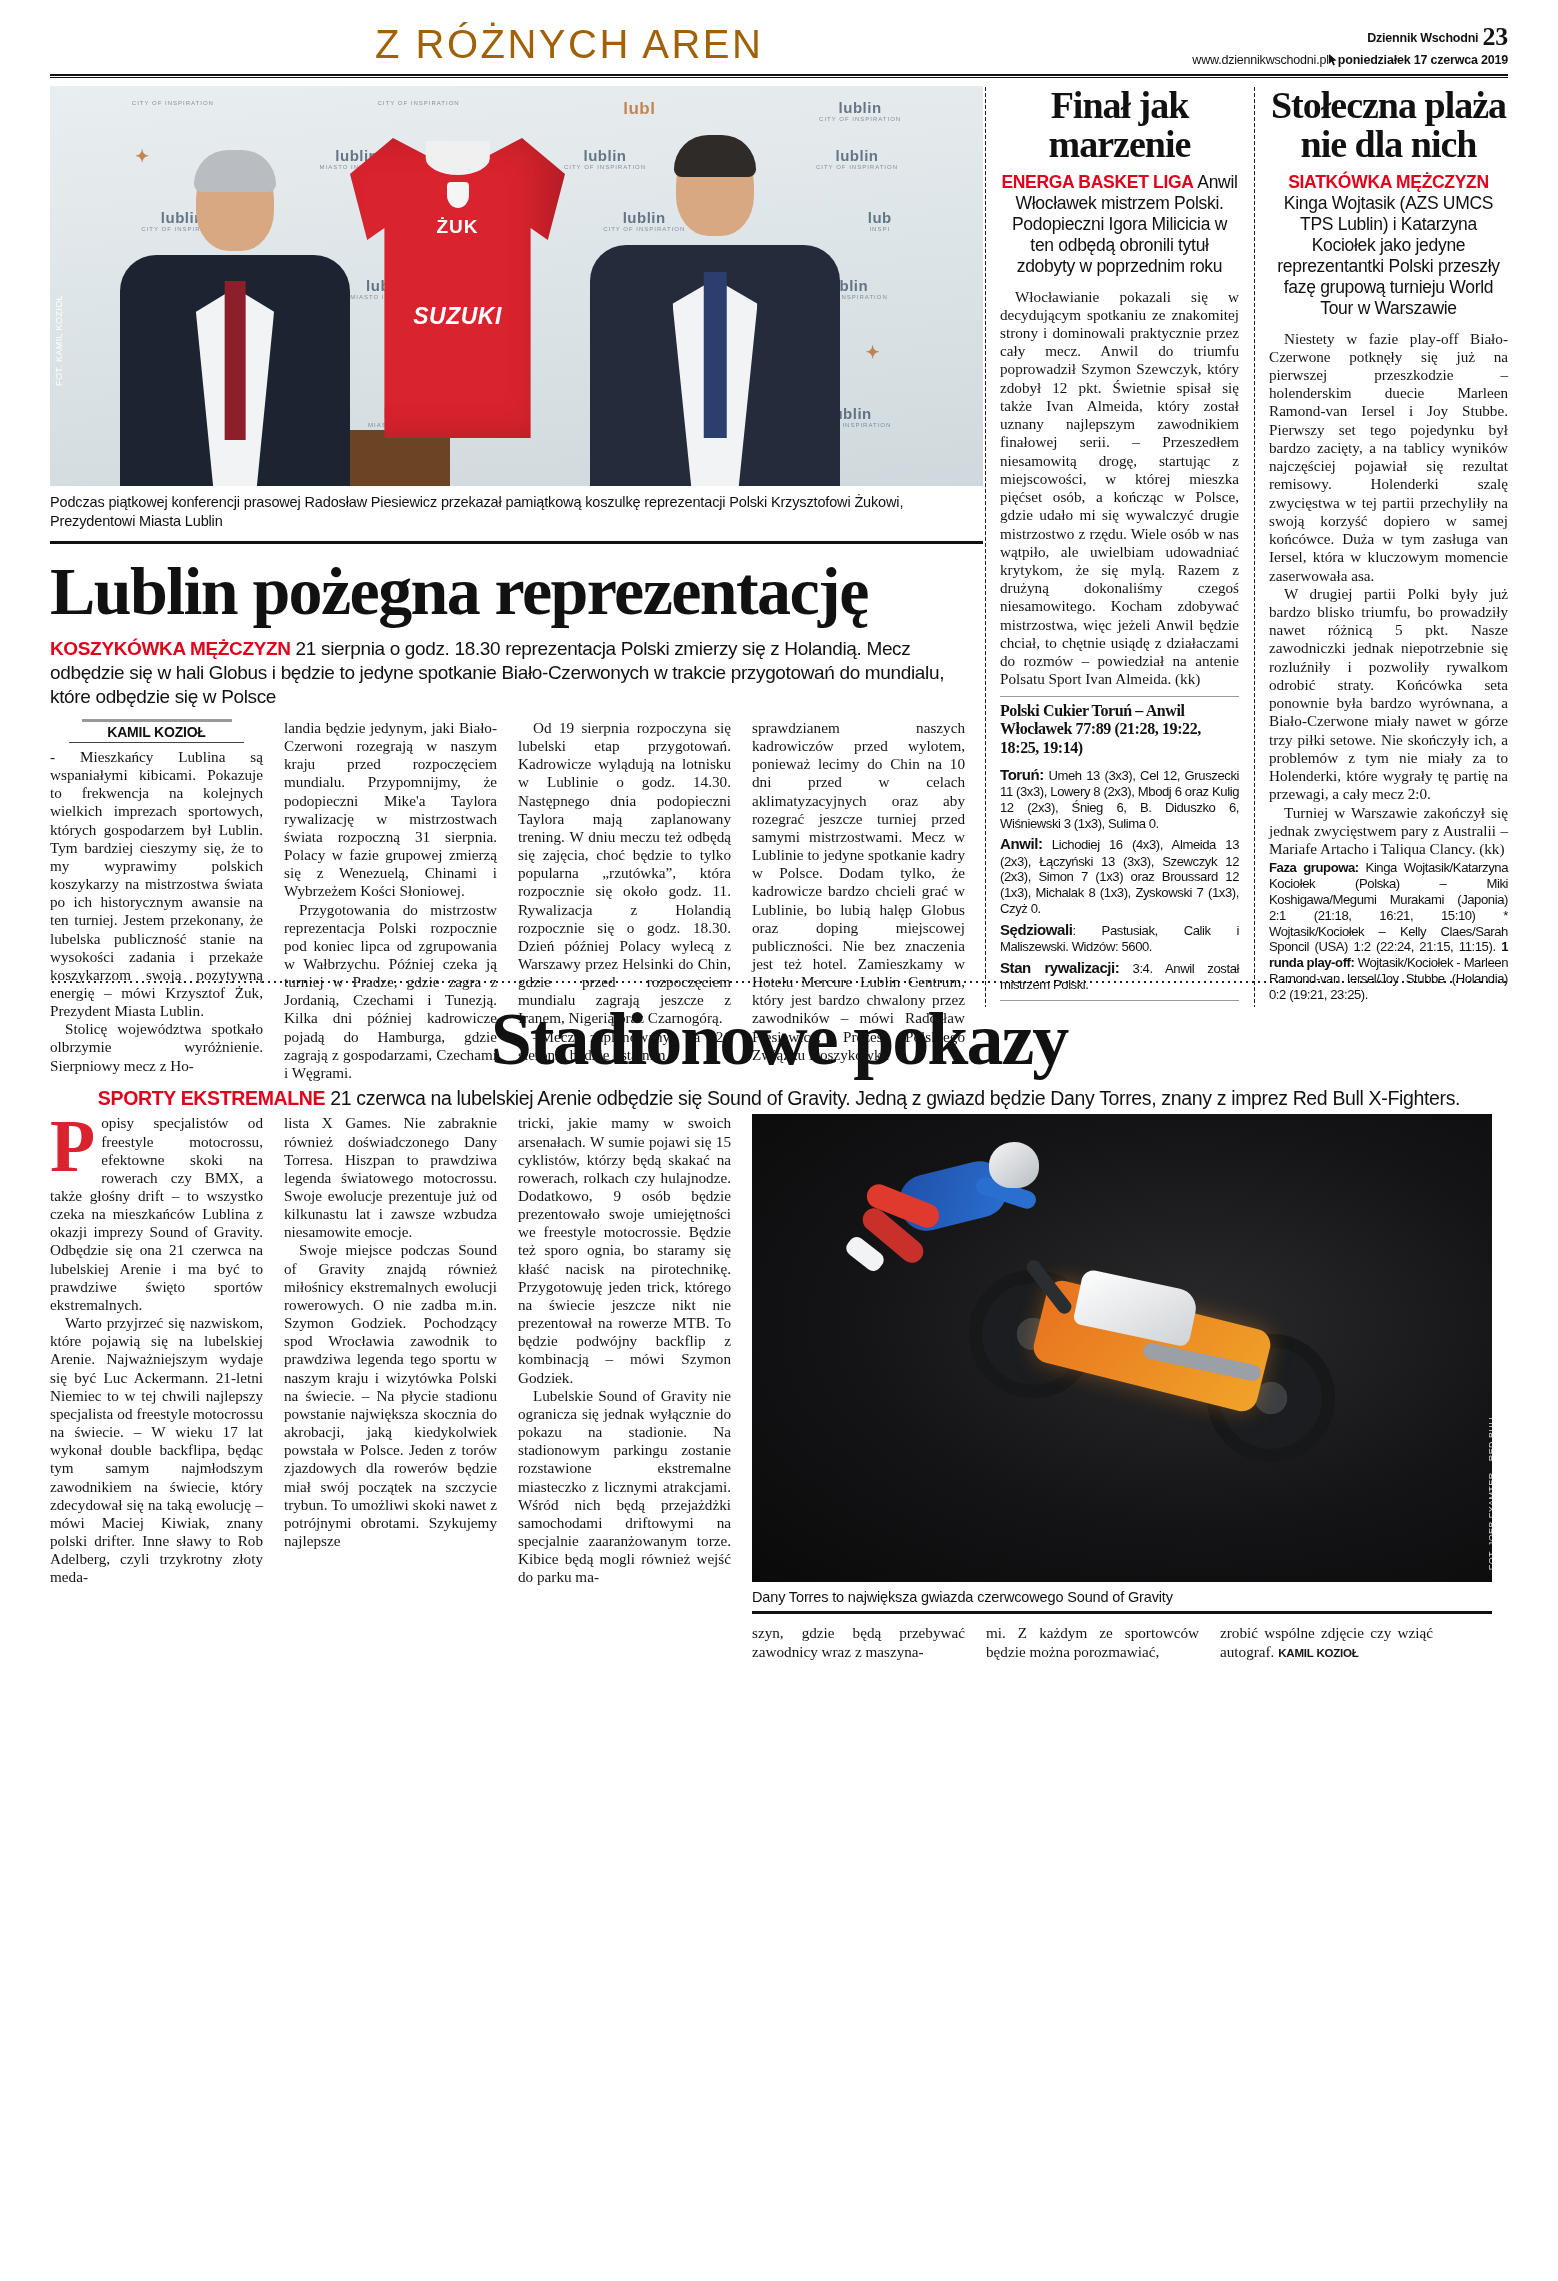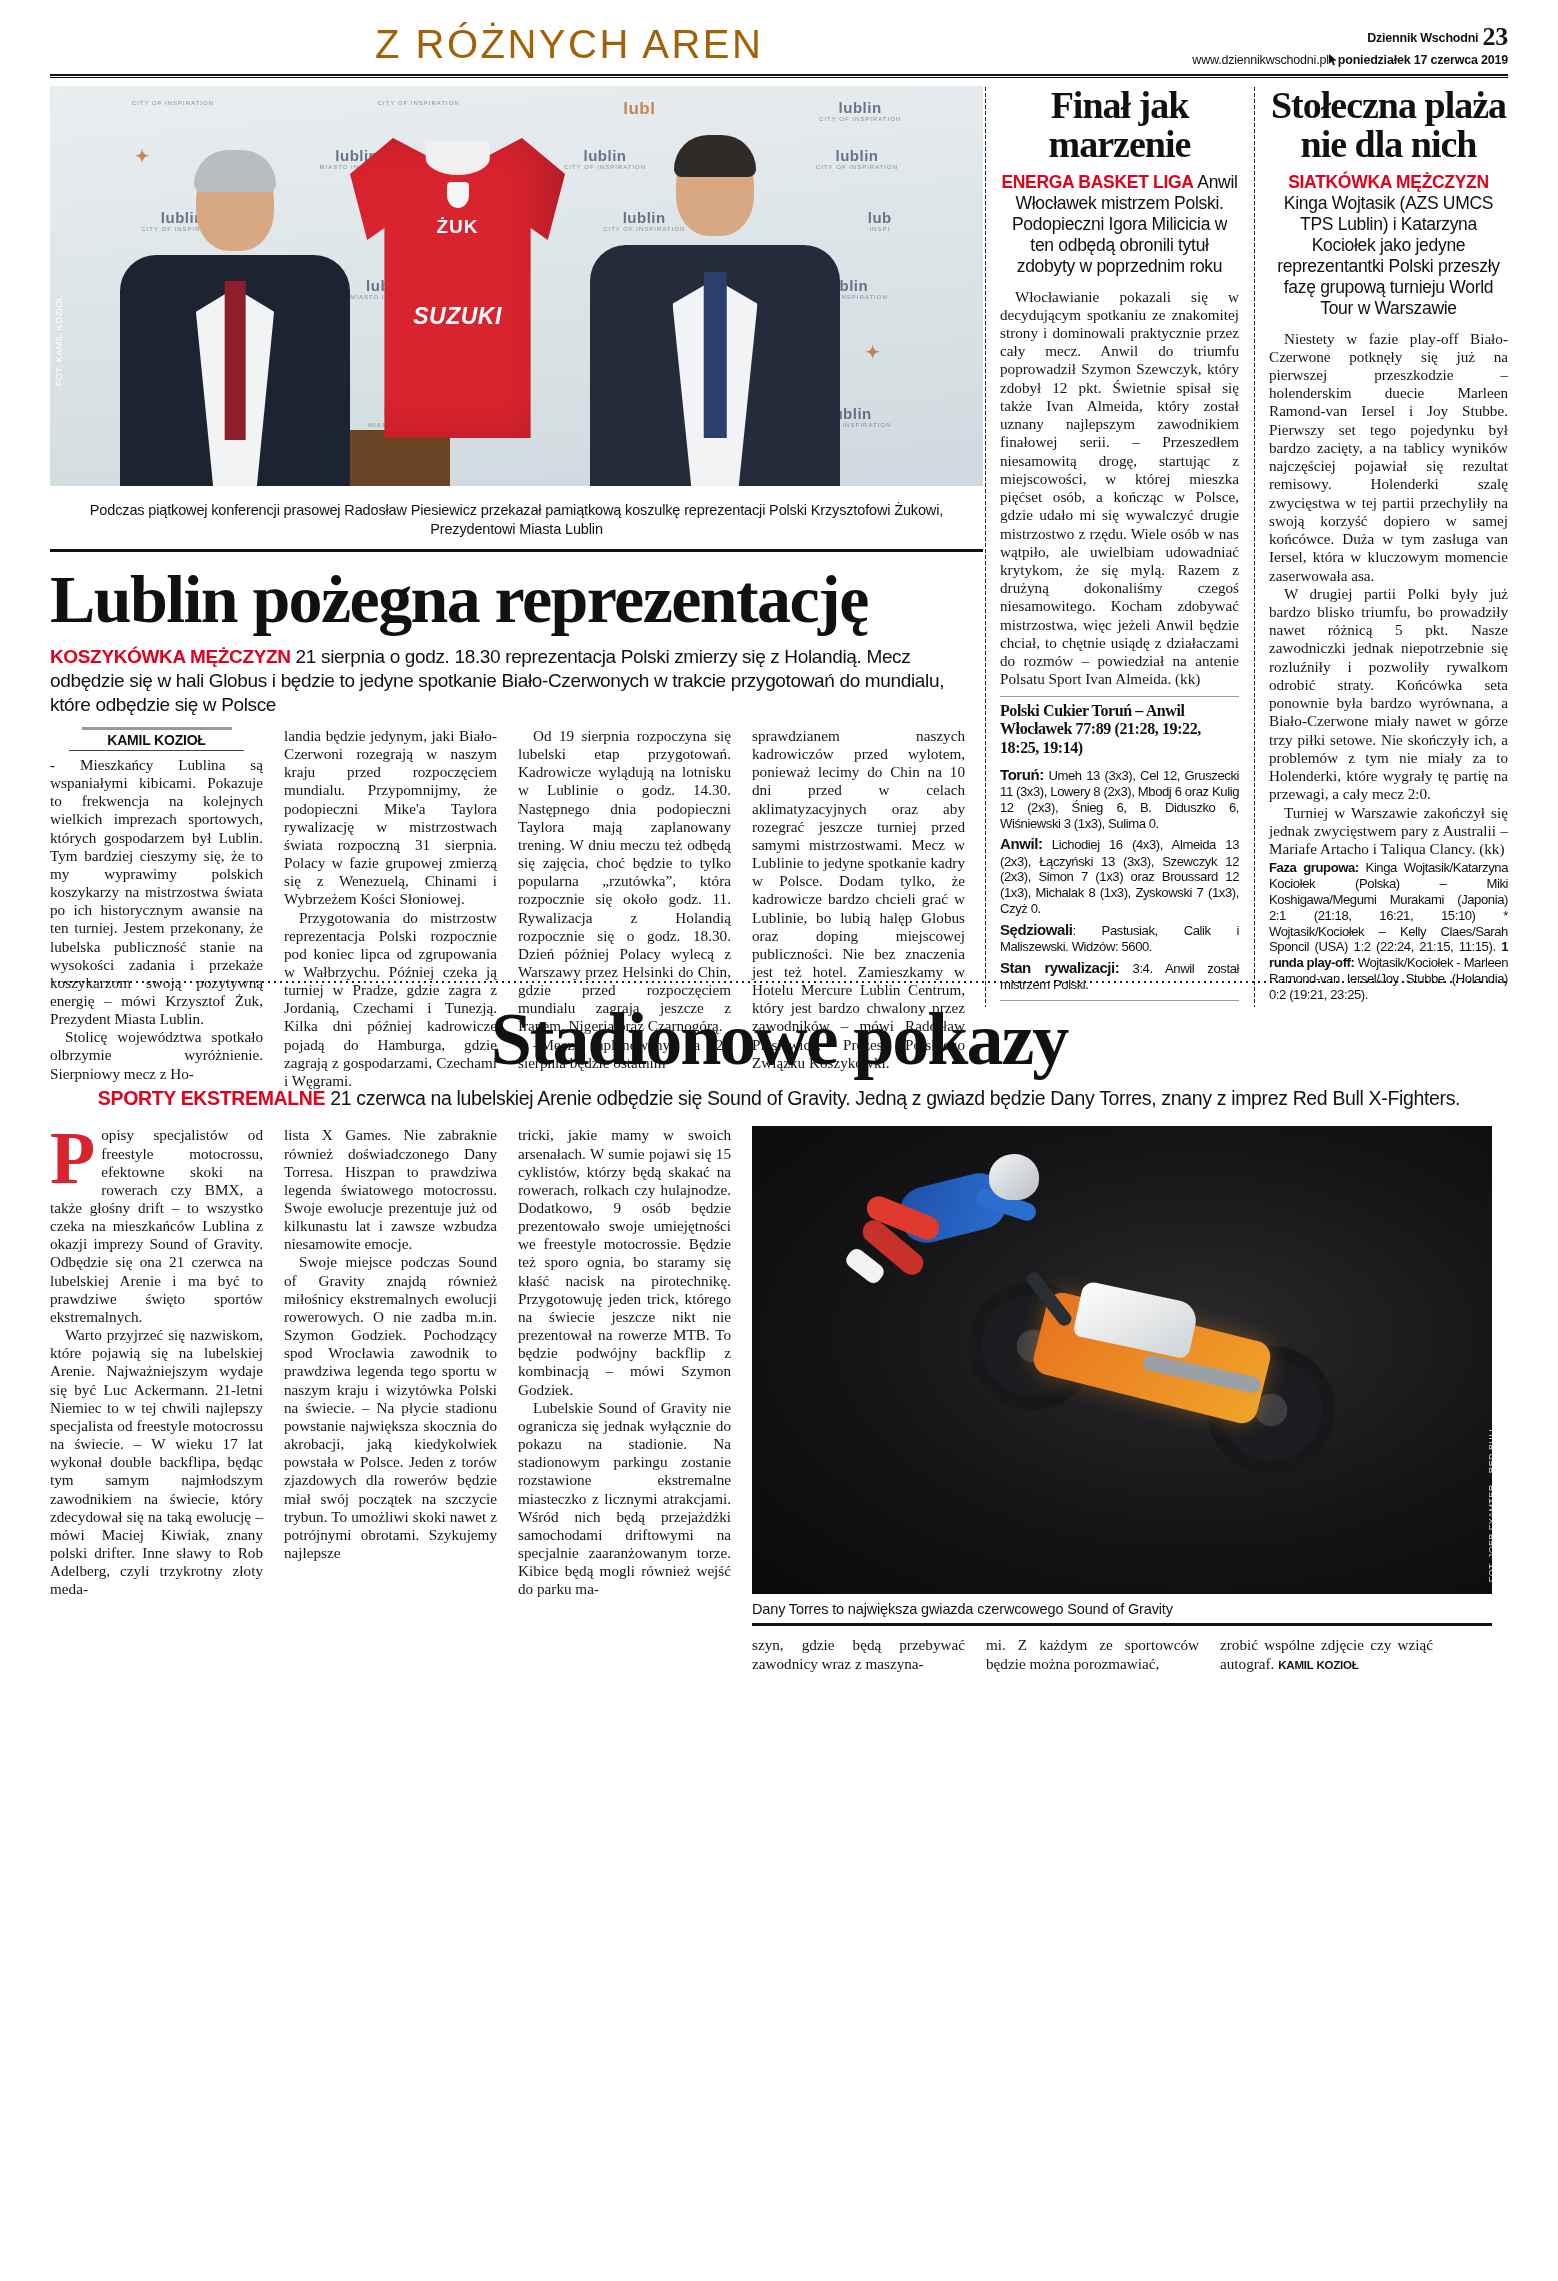--- a/index.html
+++ b/index.html
@@ -76,21 +76,21 @@
   .chair { position:absolute; left:210px; bottom:0; width:190px; height:56px; background:#6b4426; border-radius:6px 6px 0 0; }
 
   .photo-credit {
     position:absolute; left:4px; top:300px;
     transform:rotate(-90deg); transform-origin:left top;
     font-family:"Liberation Sans", sans-serif; font-size:9px; color:#fff; letter-spacing:.4px;
   }
 
   .caption {
     font-family:"Liberation Sans", sans-serif; font-size:14.5px; line-height:1.34;
-    color:#111; padding:15px 0 9px 0; letter-spacing:-.15px;text-align:center;
+    color:#111; padding:7px 0 9px 0; letter-spacing:-.15px;
   }
   .cap-rule { border-top:3px solid #111; }
 
   
   .headline-main {
     font-family:"Liberation Serif", serif; font-weight:bold;
     font-size:68px; line-height:1.04; letter-spacing:-1.6px;
     margin:12px 0 10px 0; color:#111;
   }
   .lede {
@@ -150,21 +150,21 @@
   }
 
   
   .headline2 {
     font-family:"Liberation Serif", serif; font-weight:bold;
     font-size:74px; line-height:1; letter-spacing:-2px; text-align:center;
     color:#111; margin:18px 0 10px 0;
   }
   .lede2 {
     font-family:"Liberation Sans", sans-serif; font-size:19.5px; line-height:1.25;
-    letter-spacing:-.35px; color:#111; text-align:center; margin-bottom:16px; padding:0 20px;
+    letter-spacing:-.35px; color:#111; text-align:center; margin-bottom:4px; padding:0 20px;
   }
   .bottom-zone { position:relative; display:flex; gap:21px; }
   .bcol { width:213px; }
   .dropcap-para { position:relative; }
   .dropcap {
     float:left; font-family:"Liberation Serif", serif; font-weight:bold;
     font-size:74px; line-height:.79; color:#d9232e; margin:3px 6px -4px 0;
   }
   .photo2-wrap { width:740px; }
   .photo2 {

